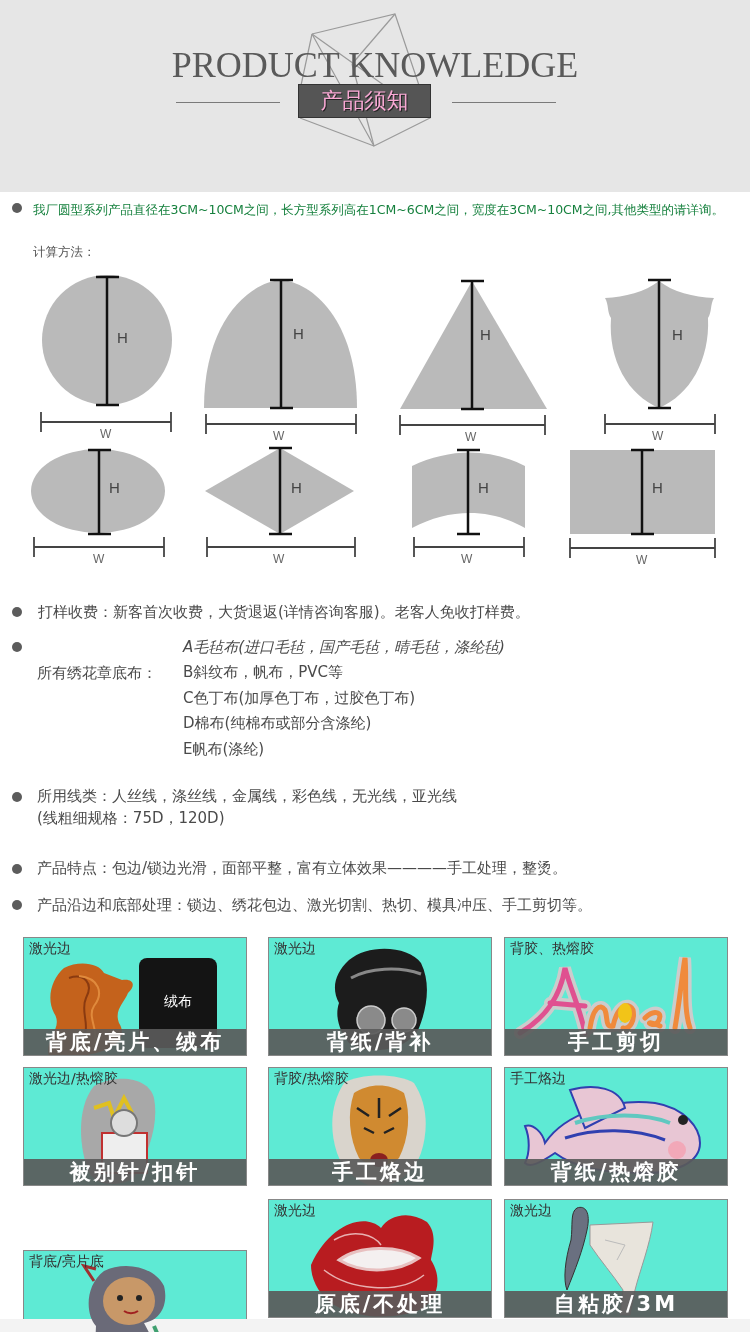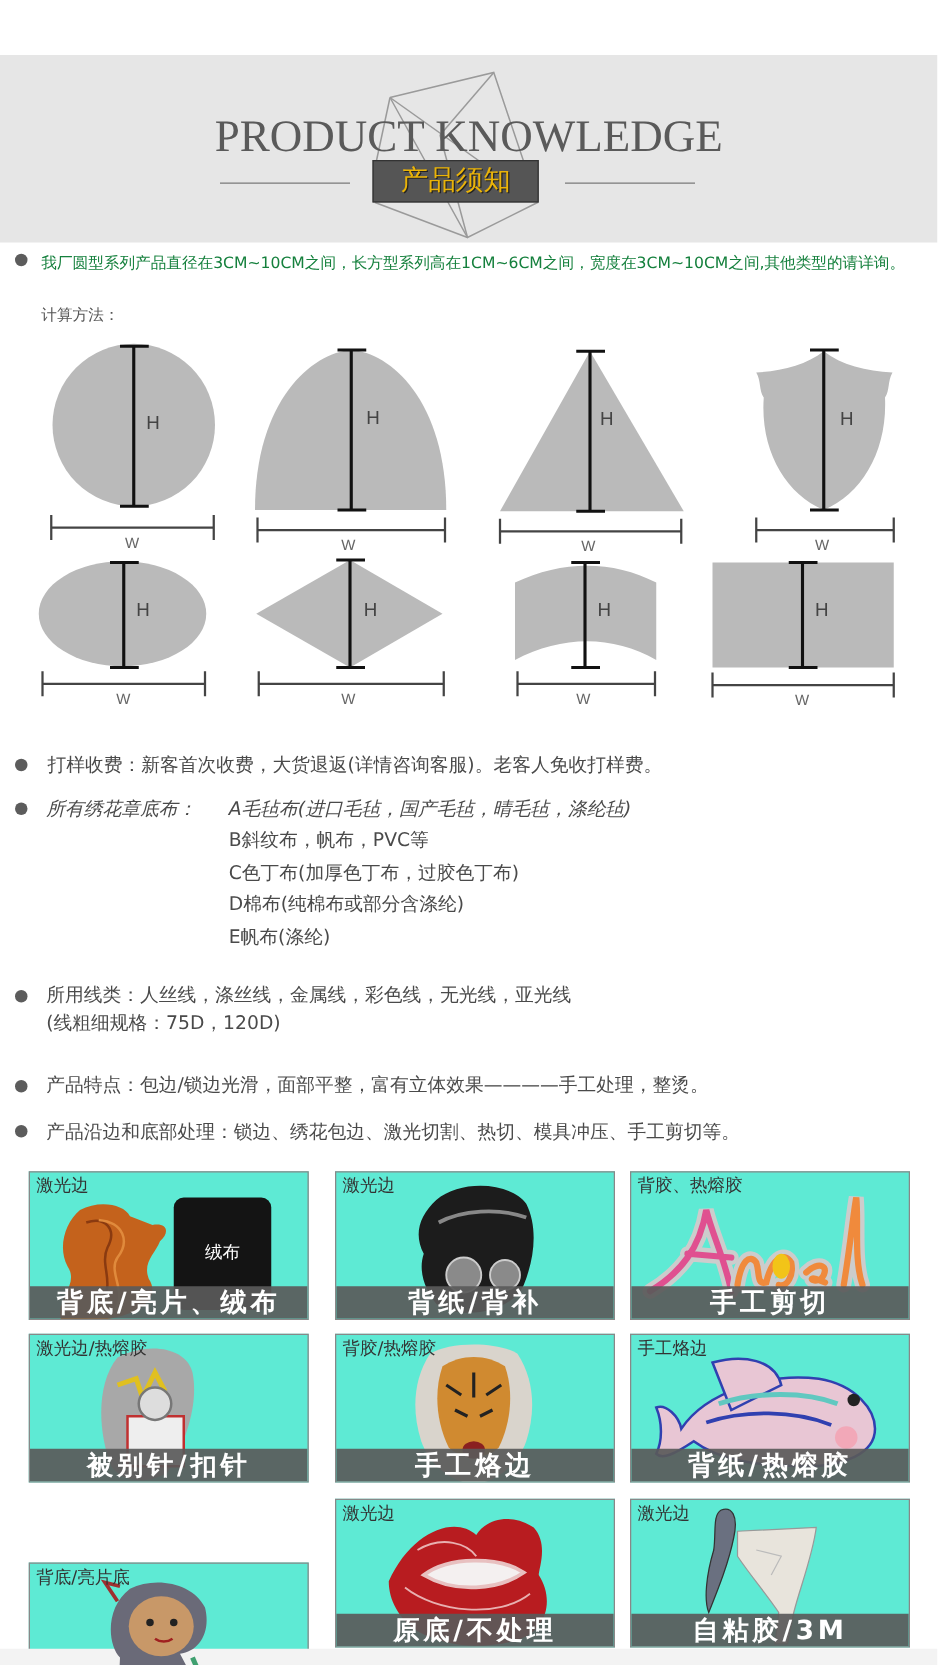--- a/index.html
+++ b/index.html
@@ -1,23 +1,23 @@
 <!DOCTYPE html>
 <html><head>
 <meta charset="utf-8">
 <style>
   * { box-sizing: border-box; margin: 0; padding: 0; }
   body { width: 750px; height: 1332px; background: #ffffff; font-family: "DejaVu Sans", "Liberation Sans", sans-serif; color: #444; overflow: hidden; position: relative; }
 
   
-  .header { position: absolute; left: 0; top: 0; width: 750px; height: 150px; background: #e6e6e6; overflow: hidden; margin-top: 44px; }
+  .header { position: absolute; left: 0; top: 0; width: 750px; height: 192px; background: #e6e6e6; overflow: hidden; }
   .header svg.poly { position: absolute; left: 0; top: 0; }
   .header-title { position: absolute; left: 0; top: 44px; width: 750px; text-align: center; font-family: "Liberation Serif", "DejaVu Serif", serif; font-size: 36px; color: #5a5a5a; letter-spacing: 0px; }
   .header-line { position: absolute; top: 102px; height: 1px; background: #7a7a7a; }
-  .header-badge { position: absolute; left: 298px; top: 84px; width: 133px; height: 34px; background: #555555; border: 1px solid #333; color: #eab308; font-size: 22px; text-align: center; line-height: 32px; text-shadow: 1px 1px 0 #222; }
+  .header-badge { position: absolute; left: 298px; top: 84px; width: 133px; height: 34px; background: #555555; border: 1px solid #333; color: #f9a8d4; font-size: 22px; text-align: center; line-height: 32px; text-shadow: 1px 1px 0 #222; }
 
   
   .bullet { position: absolute; width: 10px; height: 10px; border-radius: 50%; background: #5c5c5c; }
   .intro { position: absolute; left: 33px; top: 198px; width: 700px; font-size: 12.5px; line-height: 24px; color: #15803d; }
   .calc { position: absolute; left: 33px; top: 244px; font-size: 12.5px; color: #555; }
 
   
   .diagram { position: absolute; left: 0; top: 270px; }
 
   
@@ -141,21 +141,21 @@
     <text x="273" y="563">W</text>
     <text x="461" y="563">W</text>
     <text x="636" y="564">W</text>
   </g>
 </svg>
 
 <div class="bullet" style="left:12px;top:607px;"></div>
 <div class="info" style="left:38px;top:600px;">打样收费：新客首次收费，大货退返(详情咨询客服)。老客人免收打样费。</div>
 
 <div class="bullet" style="left:12px;top:642px;"></div>
-<div class="info" style="left:37px;top:635px;font-style:italic;">所有绣花章底布：</div>
+<div class="info" style="left:37px;top:661px;">所有绣花章底布：</div>
 <div class="info" style="left:183px;top:635px;font-style:italic;">A毛毡布(进口毛毡，国产毛毡，晴毛毡，涤纶毡)</div>
 <div class="info" style="left:183px;top:660px;">B斜纹布，帆布，PVC等</div>
 <div class="info" style="left:183px;top:686px;">C色丁布(加厚色丁布，过胶色丁布)</div>
 <div class="info" style="left:183px;top:711px;">D棉布(纯棉布或部分含涤纶)</div>
 <div class="info" style="left:183px;top:737px;">E帆布(涤纶)</div>
 
 <div class="bullet" style="left:12px;top:792px;"></div>
 <div class="info" style="left:37px;top:784px;">所用线类：人丝线，涤丝线，金属线，彩色线，无光线，亚光线</div>
 <div class="info" style="left:37px;top:806px;">(线粗细规格：75D，120D)</div>
 

